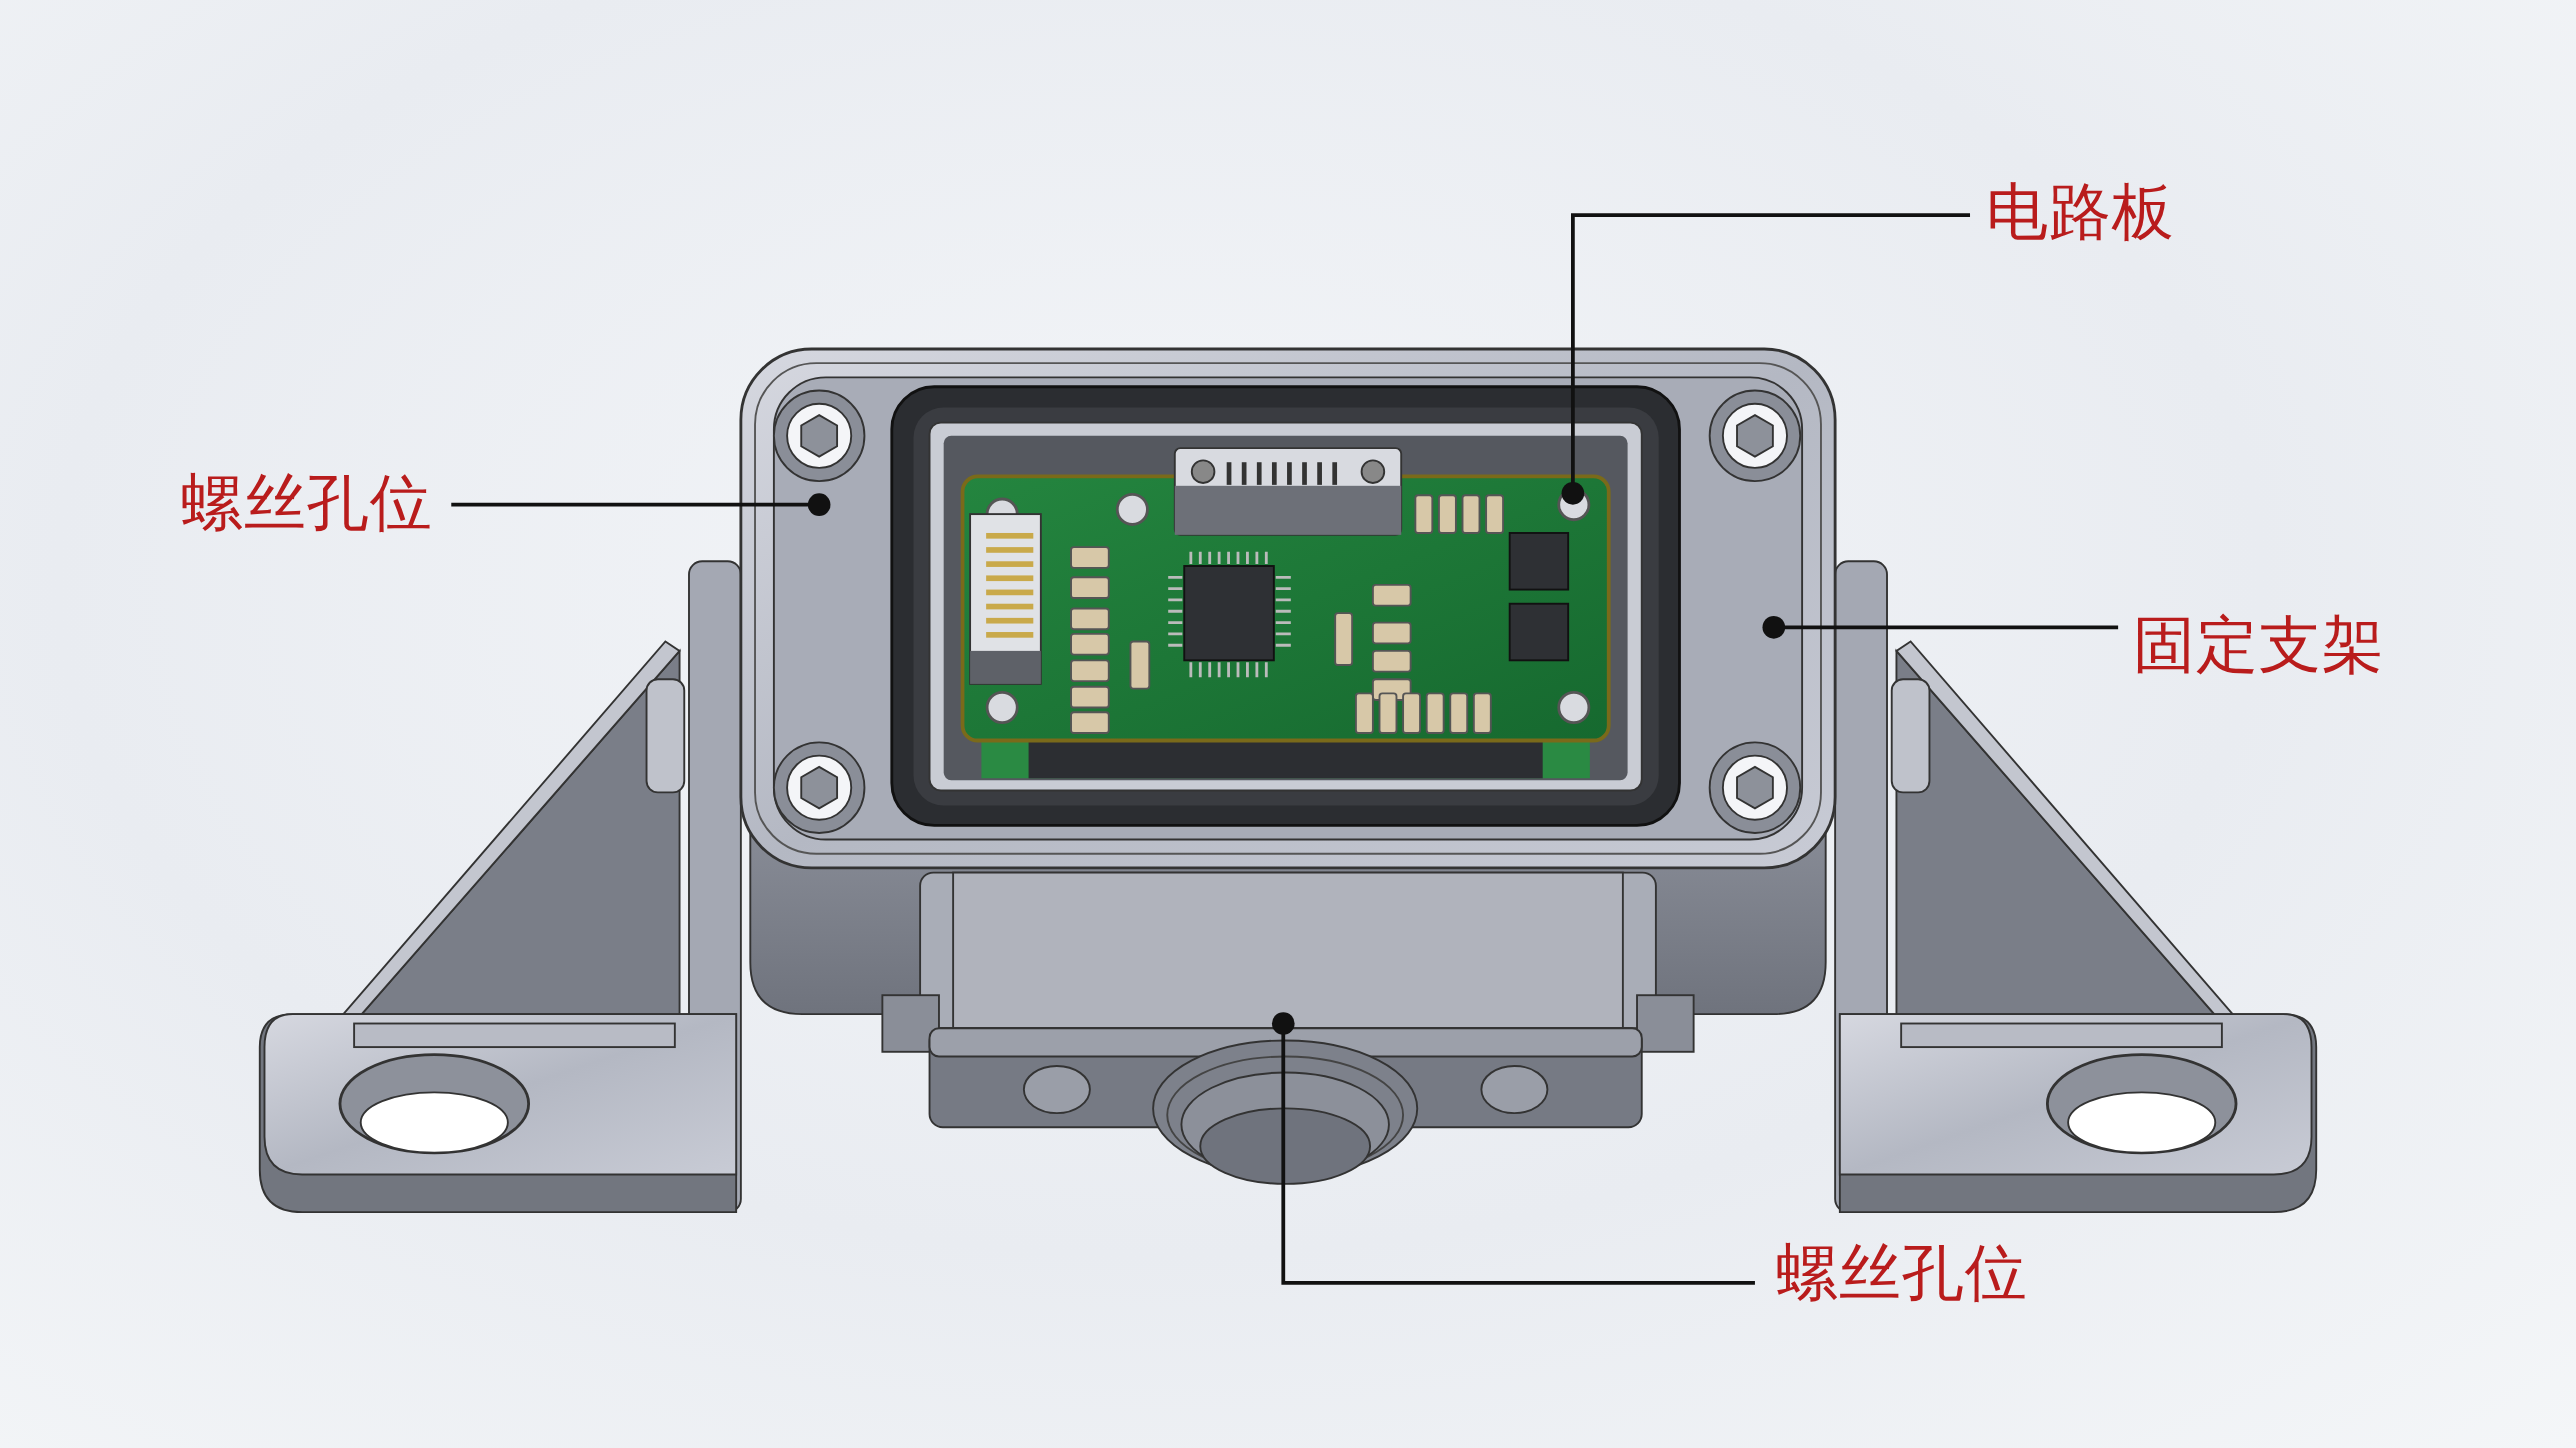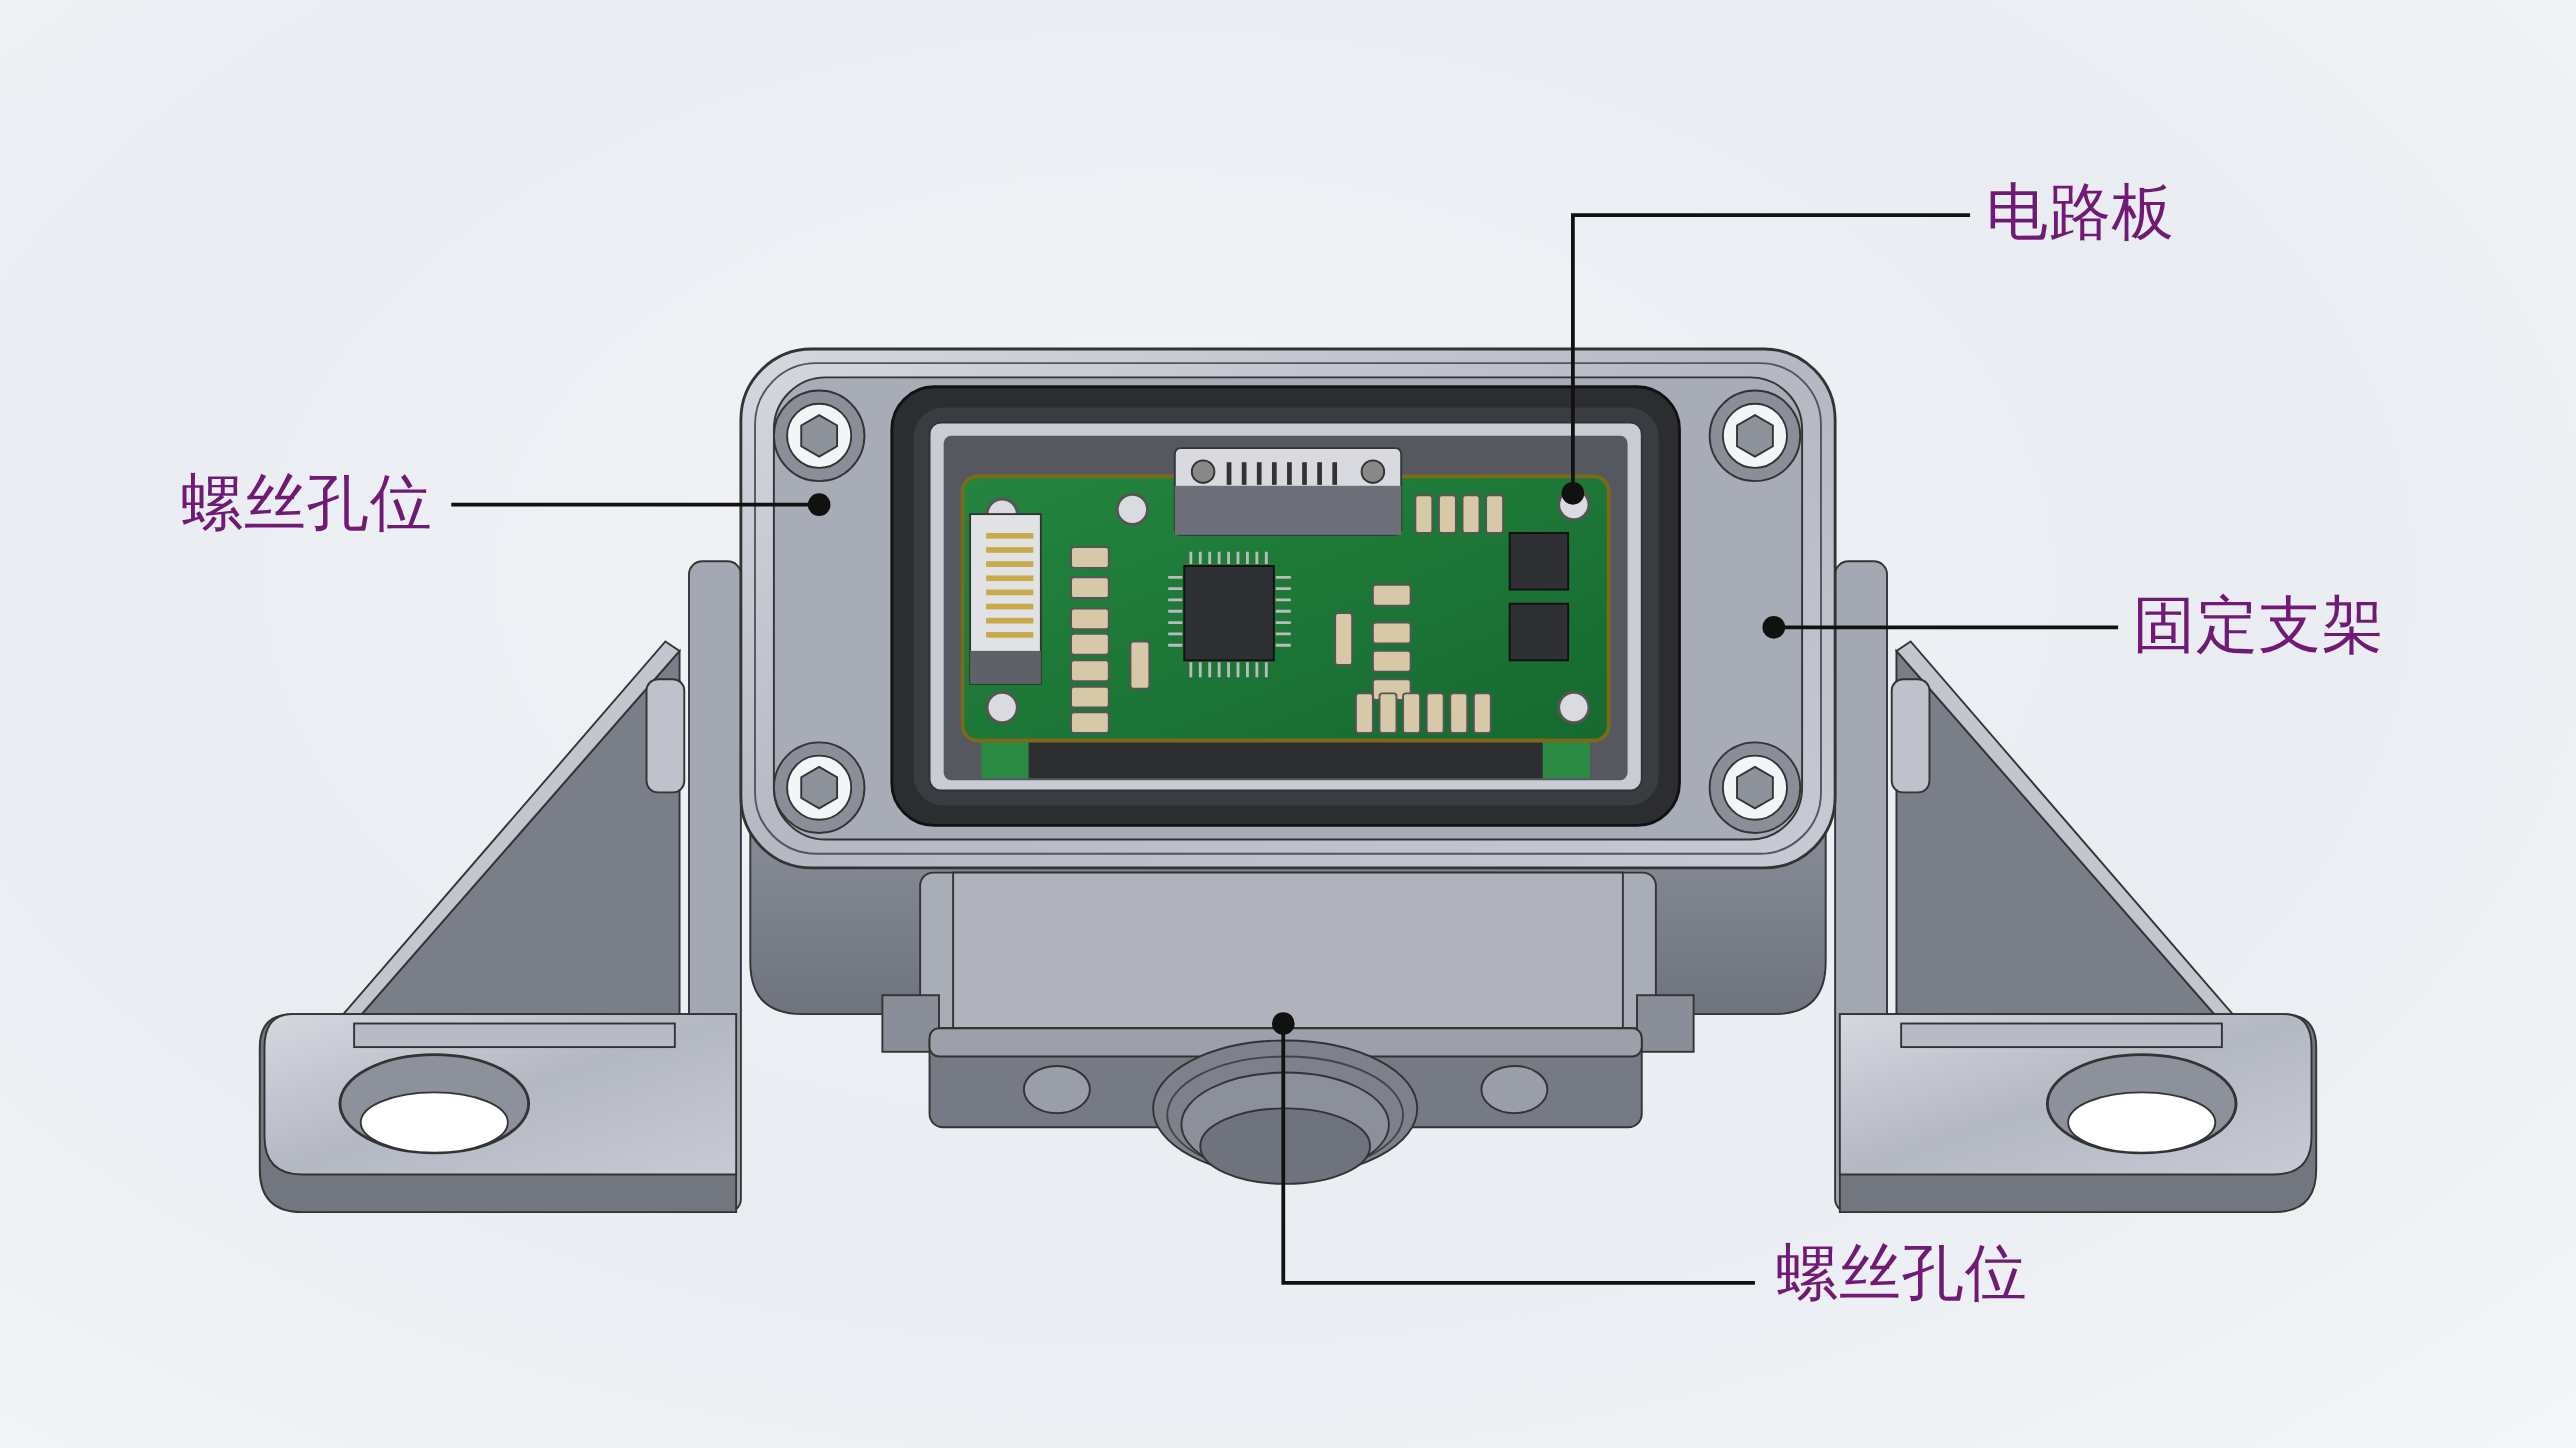--- a/index.html
+++ b/index.html
@@ -4,21 +4,21 @@
 <style>
   html, body { margin:0; padding:0; }
   body {
     width:2576px; height:1448px; overflow:hidden;
     background: radial-gradient(ellipse at 45% 40%, #f3f5f8 0%, #e9ecf1 55%, #f4f6f8 100%);
     font-family: "DejaVu Sans", "Liberation Sans", sans-serif;
     position:relative;
   }
   #stage { position:absolute; left:0; top:0; width:2576px; height:1448px; }
   .label {
-    position:absolute; font-size:62px; color:#701a75; line-height:1;
+    position:absolute; font-size:62px; color:#b91c1c; line-height:1;
     white-space:nowrap; letter-spacing:0.9px;
   }
 </style>
 </head>
 <body>
 
 <svg id="stage" viewBox="0 0 2730 1535" xmlns="http://www.w3.org/2000/svg">
   <defs>
     <linearGradient id="metal" x1="0" y1="0" x2="1" y2="1">
       <stop offset="0" stop-color="#d6d8e0"></stop>
@@ -202,15 +202,15 @@
   <g fill="#111">
     <circle cx="1667" cy="523" r="12"></circle>
     <circle cx="868" cy="535" r="12"></circle>
     <circle cx="1880" cy="665" r="12"></circle>
     <circle cx="1360" cy="1085" r="12"></circle>
   </g>
 </svg>
 
 <div class="label" style="left:1986px; top:181px;">电路板</div>
 <div class="label" style="left:181px; top:472px;">螺丝孔位</div>
-<div class="label" style="left:2133px; top:594px;">固定支架</div>
+<div class="label" style="left:2133px; top:614px;">固定支架</div>
 <div class="label" style="left:1776px; top:1247px;font-family:Liberation Mono, monospace;">螺丝孔位</div>
 
 
 </body></html>

